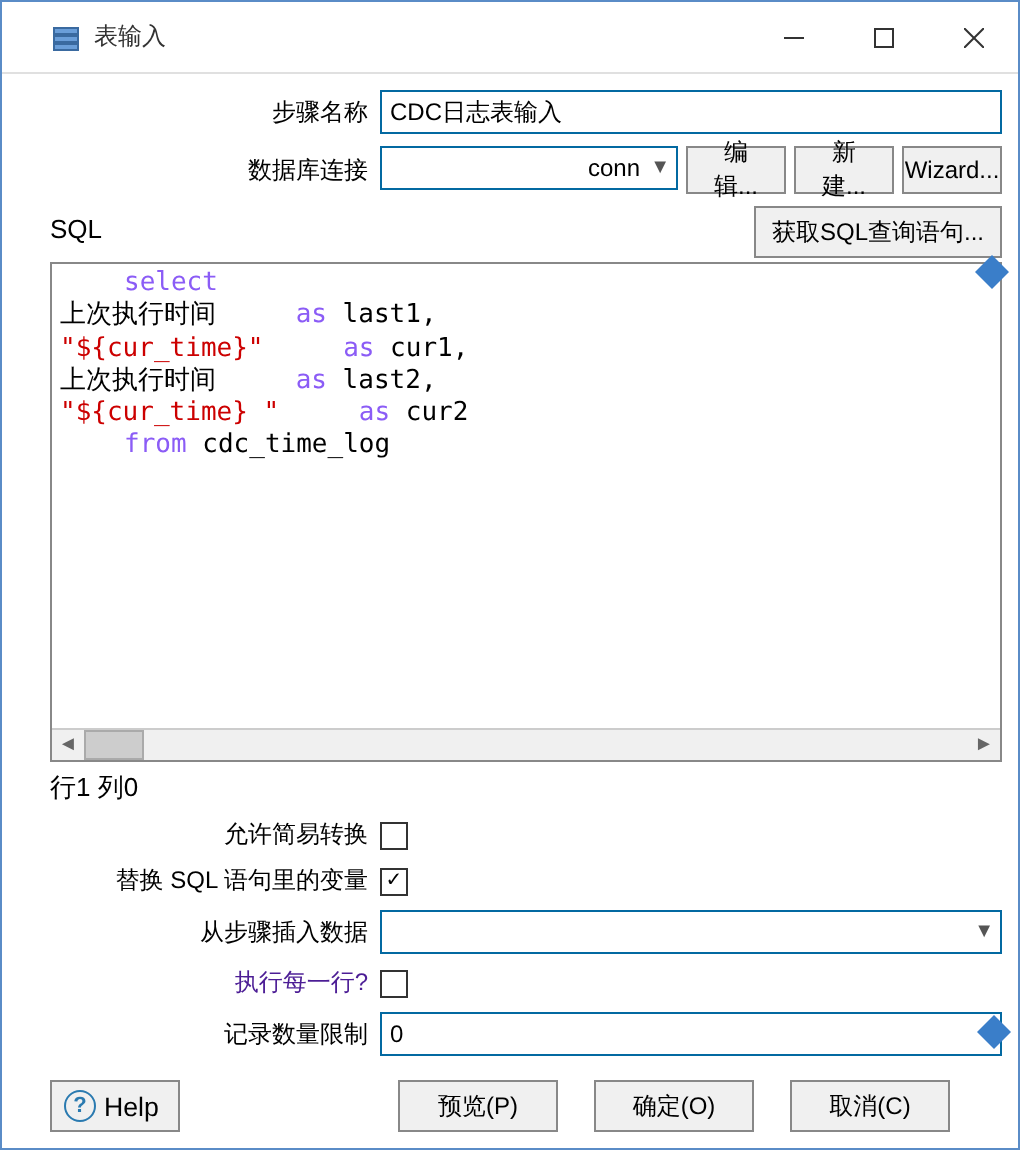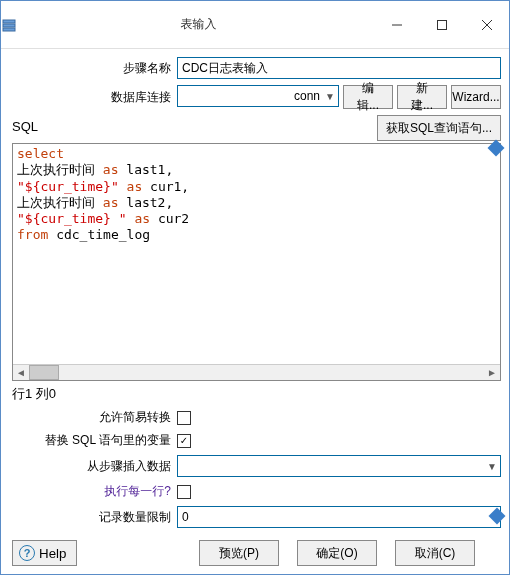--- a/index.html
+++ b/index.html
@@ -12,27 +12,26 @@
   }
   .window {
     width: 510px;
     height: 575px;
     border: 1px solid #5a8cc7;
     display: flex;
     flex-direction: column;
     background: #fff;
   }
   .titlebar {
-    height: 48px;
-    display: flex;
-    align-items: center;
-    padding: 0 0 0 0;
+    height: 36px;
+    display: flex;
+    align-items: center;
+    padding: 0 0 0 24px;
     background: #fff;
     border-bottom: 1px solid #e0e0e0;
-    text-align: center;
   }
   .titlebar .icon {
     width: 16px; height: 16px;
     margin-right: 6px;
     display: inline-flex;
     align-items: center;
   }
   .titlebar .title {
     flex: 1;
     font-size: 12px;
@@ -45,21 +44,21 @@
     align-items: center;
     justify-content: center;
     color: #555;
     font-size: 14px;
   }
 
   .content {
     flex: 1;
     display: flex;
     flex-direction: column;
-    padding: 8px 8px 6px 11px;
+    padding: 8px 8px 6px 24px;
     overflow: hidden;
   }
 
   .form-row {
     display: flex;
     align-items: center;
     margin-bottom: 6px;
   }
   .form-row .lbl {
     width: 165px;
@@ -141,21 +140,21 @@
     background: #fff;
   }
   .diamond {
     position: absolute;
     width: 12px; height: 12px;
     background: #3a7ec9;
     transform: rotate(45deg);
   }
   .diamond.tr { top: -2px; right: -2px; }
   .diamond.input-d { top: 4px; right: -2px; }
-  .kw { color: #c2410c; }
+  .kw { color: #8b5cf6; margin-left: 32px; }
   .str { color: #cc0000; }
 
   .scrollbar-b {
     height: 16px;
     background: #f0f0f0;
     border-top: 1px solid #ccc;
     display: flex;
   }
   .scrollbar-b .thumb {
     width: 30px;

